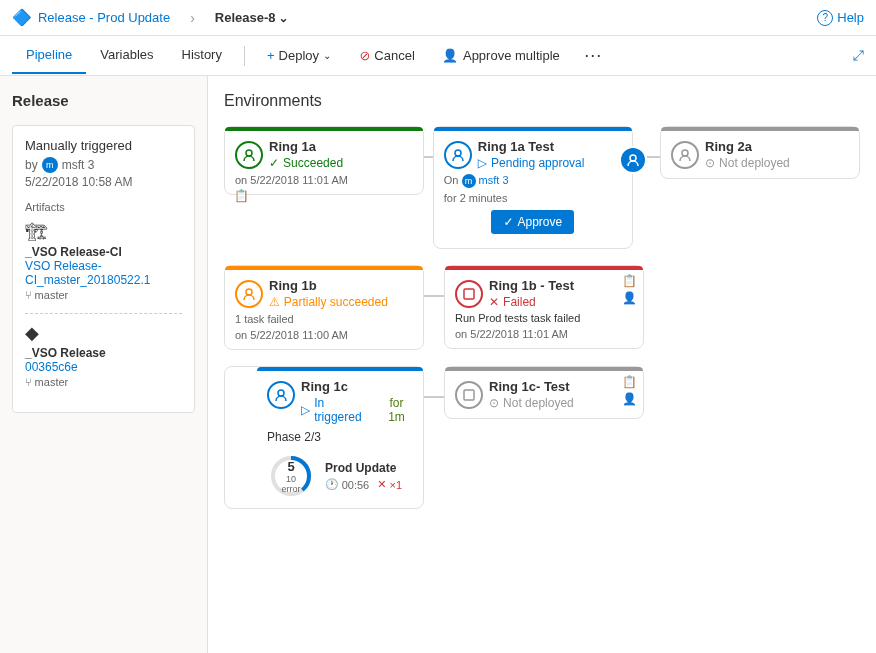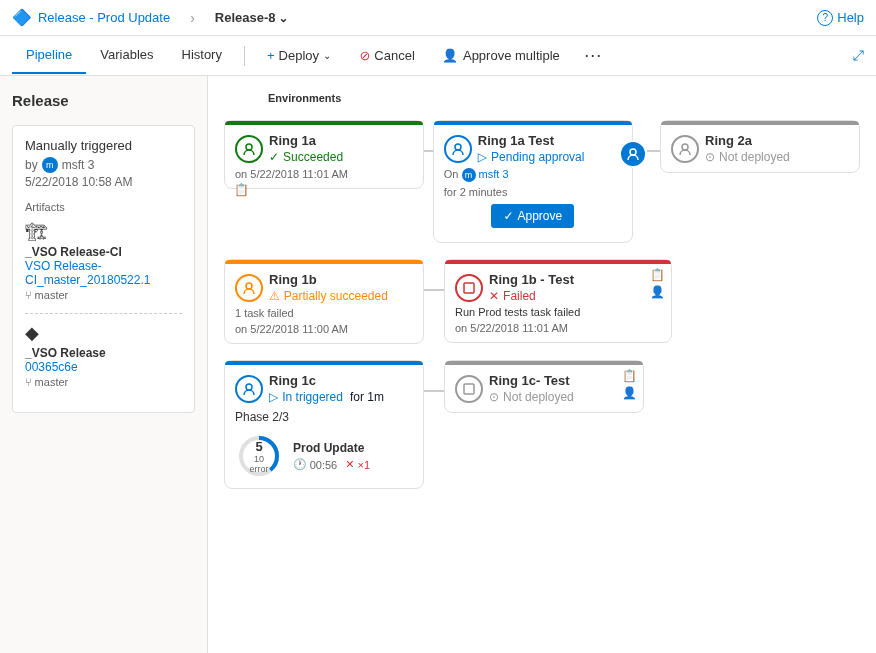--- a/index.html
+++ b/index.html
@@ -40,21 +40,21 @@
     .artifacts-label { font-size: 11px; color: #666; margin-bottom: 8px; }
     .artifact { margin-bottom: 12px; }
     .artifact-icon { font-size: 18px; margin-bottom: 2px; }
     .artifact-name { font-size: 12px; font-weight: 600; color: #333; }
     .artifact-link { font-size: 12px; color: #0078d4; cursor: pointer; display: block; margin-bottom: 2px; }
     .artifact-branch { display: flex; align-items: center; gap: 3px; font-size: 11px; color: #666; }
     .artifact-sep { border: none; border-top: 1px dashed #ccc; margin: 8px 0; }
     
     
     .pipeline { flex: 1; padding: 16px; overflow: auto; }
-    .pipeline-title { font-size: 11px; font-weight: 700; margin-bottom: 16px; margin-left: 44px; }
+    .pipeline-title { font-size: 16px; font-weight: 400; margin-bottom: 16px; }
     
     
     .env-card { width: 200px; border: 1px solid #e0e0e0; border-radius: 8px; background: #fff; position: relative; overflow: visible; }
     .env-card-top-bar { height: 4px; border-radius: 4px 4px 0 0; }
     .env-card-top-bar.green { background: #107c10; }
     .env-card-top-bar.orange { background: #ff8c00; }
     .env-card-top-bar.blue { background: #0078d4; }
     .env-card-top-bar.gray { background: #999; }
     .env-card-top-bar.red { background: #d13438; }
     
@@ -322,21 +322,21 @@
               </div>
               <div class="env-date">1 task failed</div>
               <div class="env-date">on 5/22/2018 11:00 AM</div>
             </div>
           </div>
         </div>
 
         <div style="width:20px; height:2px; background:#ccc; align-self:flex-start; margin-top:30px;"></div>
 
         <div class="env-wrapper">
-          <div class="env-card" style="width:228px;">
+          <div class="env-card" style="width:200px;">
             <div class="env-card-top-bar red"></div>
             <div class="env-card-body">
               <div class="env-card-header">
                 <div class="env-icon red" style="border-color:#d13438; color:#d13438;">
                   <svg width="14" height="14" viewBox="0 0 14 14">
                       <rect x="2" y="2" width="10" height="10" rx="1" stroke="#d13438" stroke-width="1.5" fill="none"></rect>
                     </svg>
                 </div>
                 <div class="env-info">
                   <div class="env-name">Ring 1b - Test</div>
@@ -356,36 +356,36 @@
               <div class="env-date">on 5/22/2018 11:01 AM</div>
             </div>
           </div>
         </div>
 
       </div>
 
       <div class="env-row" style="align-items:flex-start;">
 
         <div class="env-wrapper">
-          <div class="env-card" style="width:200px;">
+          <div class="env-card" style="width:200px;padding-left:32px;">
             <div class="env-card-top-bar blue"></div>
             <div class="env-card-body">
               <div class="env-card-header">
                 <div class="env-icon blue" style="border-color:#0078d4; color:#0078d4;">
                   <svg width="14" height="14" viewBox="0 0 14 14">
                       <circle cx="7" cy="5" r="3" stroke="#0078d4" stroke-width="1.5" fill="none"></circle>
                       <path d="M2 13c0-2.8 2.2-5 5-5s5 2.2 5 5" stroke="#0078d4" stroke-width="1.5" fill="none"></path>
                     </svg>
                 </div>
                 <div class="env-info">
                   <div class="env-name">Ring 1c</div>
                   <div class="env-status blue">
                     <span>▷</span>
                     <span style="margin-right:3px;">In triggered</span>
-                    <span style="color:#0f172a;">for 1m</span>
+                    <span style="color:#4d7c0f;text-align:center;">for 1m</span>
                   </div>
                 </div>
               </div>
               <div class="phase-info">
                 <div>Phase 2/3</div>
               </div>
               <div class="progress-section">
                 <div class="circle-progress">
                   <svg width="48" height="48" viewBox="0 0 48 48" style="transform:rotate(-90deg);">
                     <circle class="circle-bg" cx="24" cy="24" r="18" fill="none" stroke="#e0e0e0" stroke-width="4"></circle>

